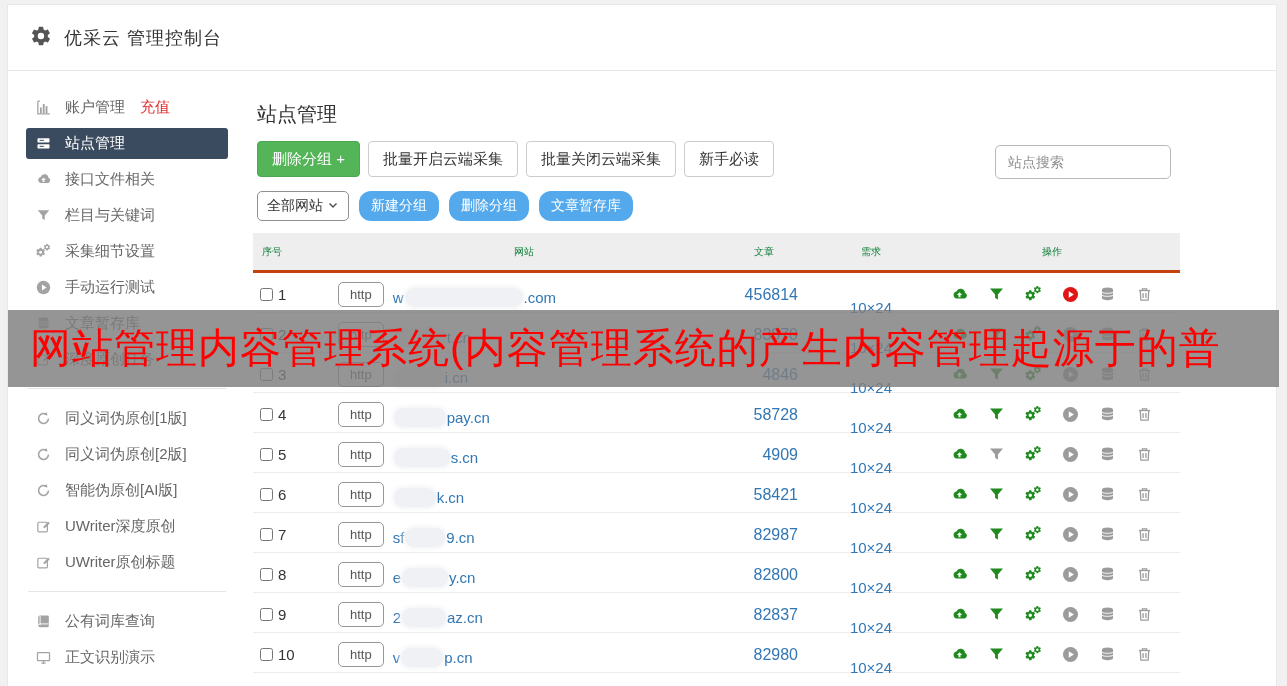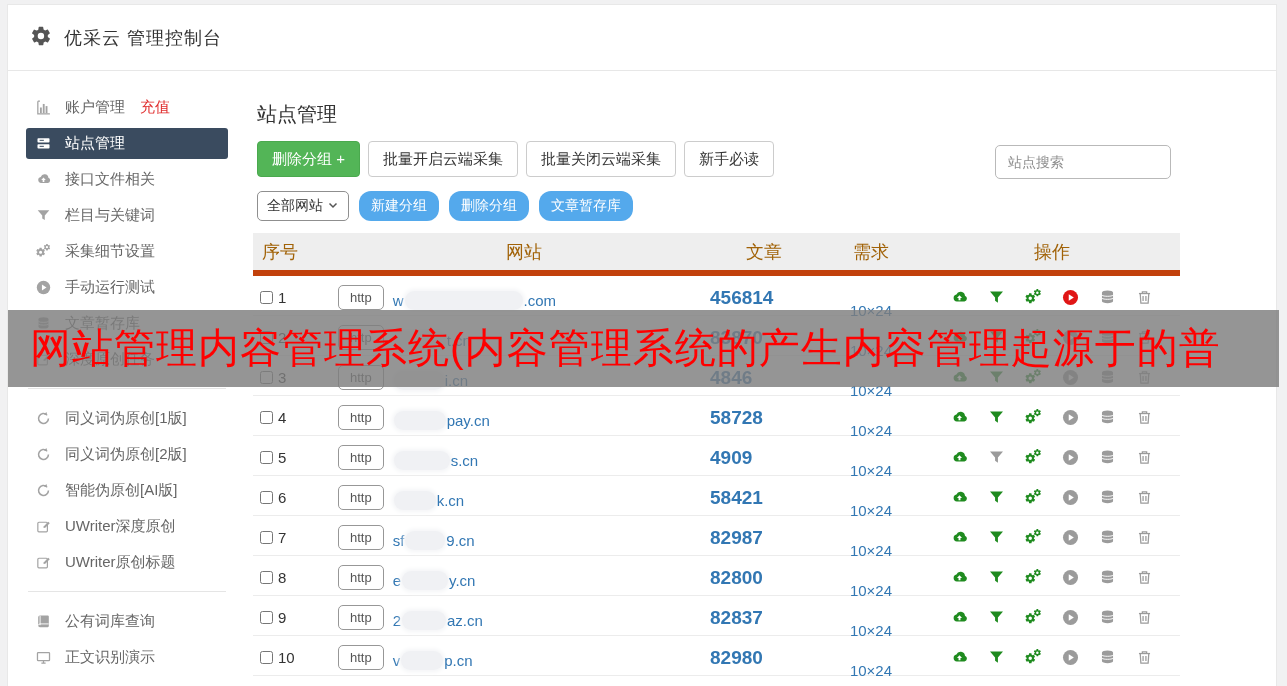--- a/index.html
+++ b/index.html
@@ -33,31 +33,31 @@
   .btn-outline{background:#fff;border:1px solid #ccc;color:#333;}
   .search-input{position:absolute;top:44px;right:9px;width:176px;height:34px;border:1px solid #b9b9b9;border-radius:5px;padding:0 12px;font-size:14px;color:#333;outline:none;box-sizing:border-box;}
   .search-input::placeholder{color:#8f8f8f;}
   .group-bar{position:absolute;left:4px;top:90px;display:flex;gap:10px;align-items:center;}
   .select{width:92px;height:30px;border:1px solid #8f8f8f;border-radius:5px;display:flex;align-items:center;justify-content:space-between;padding:0 9px;color:#333;font-size:14px;cursor:pointer;box-sizing:border-box;background:#fff;}
   .select .ic svg{width:12px;height:12px;color:#555;}
   .btn-blue{background:var(--c-blue,#54a9ec);color:#fff;border:none;border-radius:12px;height:30px;display:flex;align-items:center;padding:0 12px;font-size:14px;cursor:pointer;}
   
   .site-table{position:absolute;left:0;top:132px;width:100%;}
   .thead,.trow{display:grid;grid-template-columns:85px 372px 108px 106px 1fr;align-items:center;}
-  .thead{background:#eeeeee;height:37px;color:#a16207;font-size:18px;border-bottom:6px solid #c2410c;}
+  .thead{background:#eeeeee;height:37px;color:#15803d;font-size:10px;border-bottom:3px solid #c2410c;}
   .th-seq{padding-left:9px;}
   .th-site,.th-article,.th-demand,.th-ops{text-align:center;}
   .trow{height:39px;border-bottom:1px solid #ececec;}
   .cell-seq{display:flex;align-items:center;gap:5px;padding-left:7px;color:#333;font-size:15px;}
   .cell-seq input{width:13px;height:13px;margin:0;}
   .cell-site{display:flex;align-items:flex-end;}
   .http-badge{border:1px solid #979797;border-radius:5px;padding:4px 11px;font-size:13px;color:#555;margin-right:9px;background:#fff;}
   .domain{color:var(--c-link,#3277b3);font-size:15px;display:inline-flex;align-items:center;cursor:pointer;}
   .blur-patch{height:19px;display:inline-block;background:#f0f1f4;border-radius:10px;box-shadow:0 0 4px 2px #f4f5f7;margin:0 1px;}
-  .cell-article{padding-right:20px;color:var(--c-link,#3277b3);font-size:19px;cursor:pointer;font-weight:bold;}
+  .cell-article{text-align:right;padding-right:20px;color:var(--c-link,#3277b3);font-size:16px;cursor:pointer;}
   .cell-demand{text-align:center;color:var(--c-link,#3277b3);font-size:15px;margin-top:26px;}
   .cell-ops{display:flex;justify-content:center;align-items:center;gap:18px;}
   .cell-ops .ic{display:flex;cursor:pointer;}
   .cell-ops .ic svg{width:19px;height:19px;}
   .ic-green{color:#1f8b1f;}
   .ic-gray{color:#9b9b9b;}
   .ic-red{color:var(--c-play_red,#e01616);}
   
   .banner{position:absolute;left:8px;top:310px;width:1271px;height:77px;background:rgba(126,126,126,0.82);z-index:50;display:flex;align-items:center;overflow:hidden;}
   .banner-text{color:var(--c-banner_red,#ff0000);font-size:41px;white-space:nowrap;padding-left:22px;letter-spacing:1px;font-family:"Liberation Sans","DejaVu Sans",sans-serif;}

